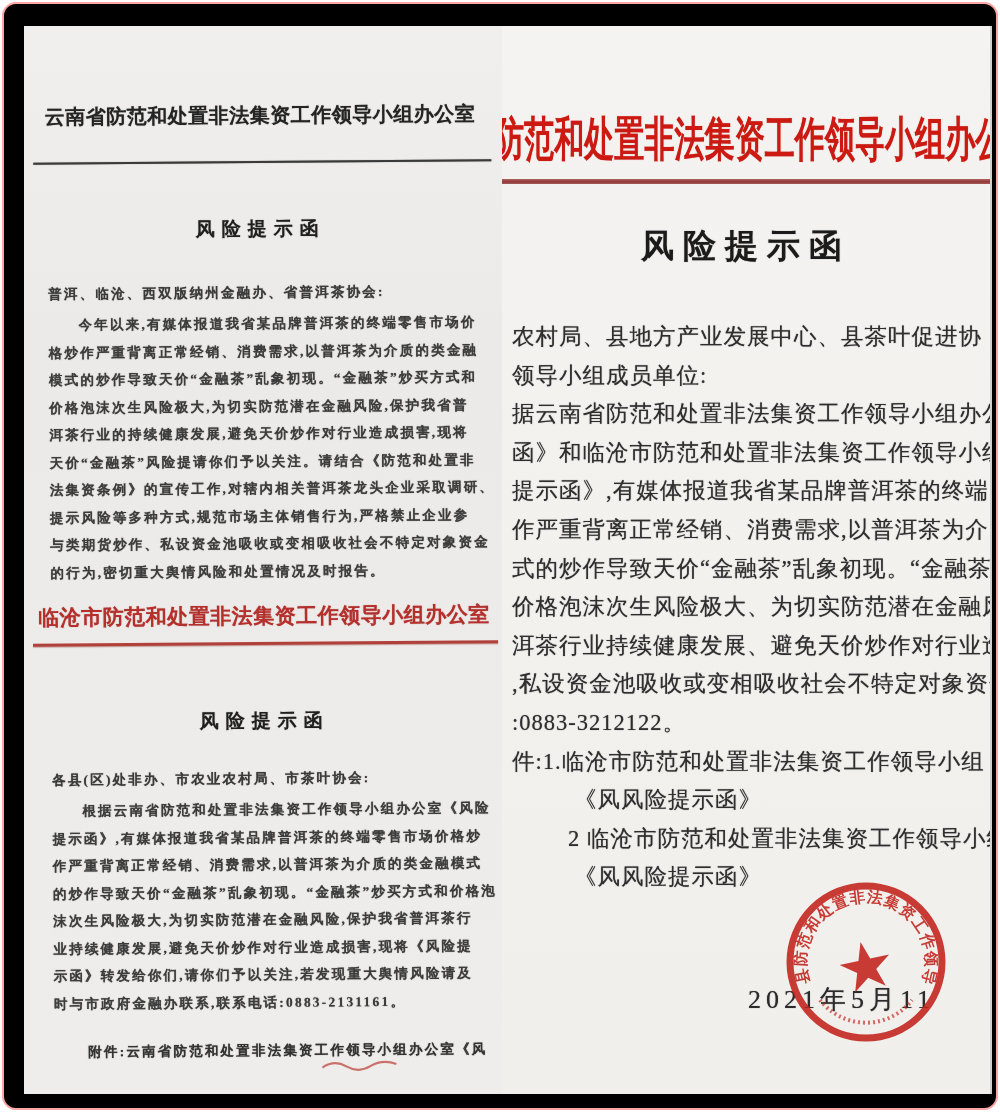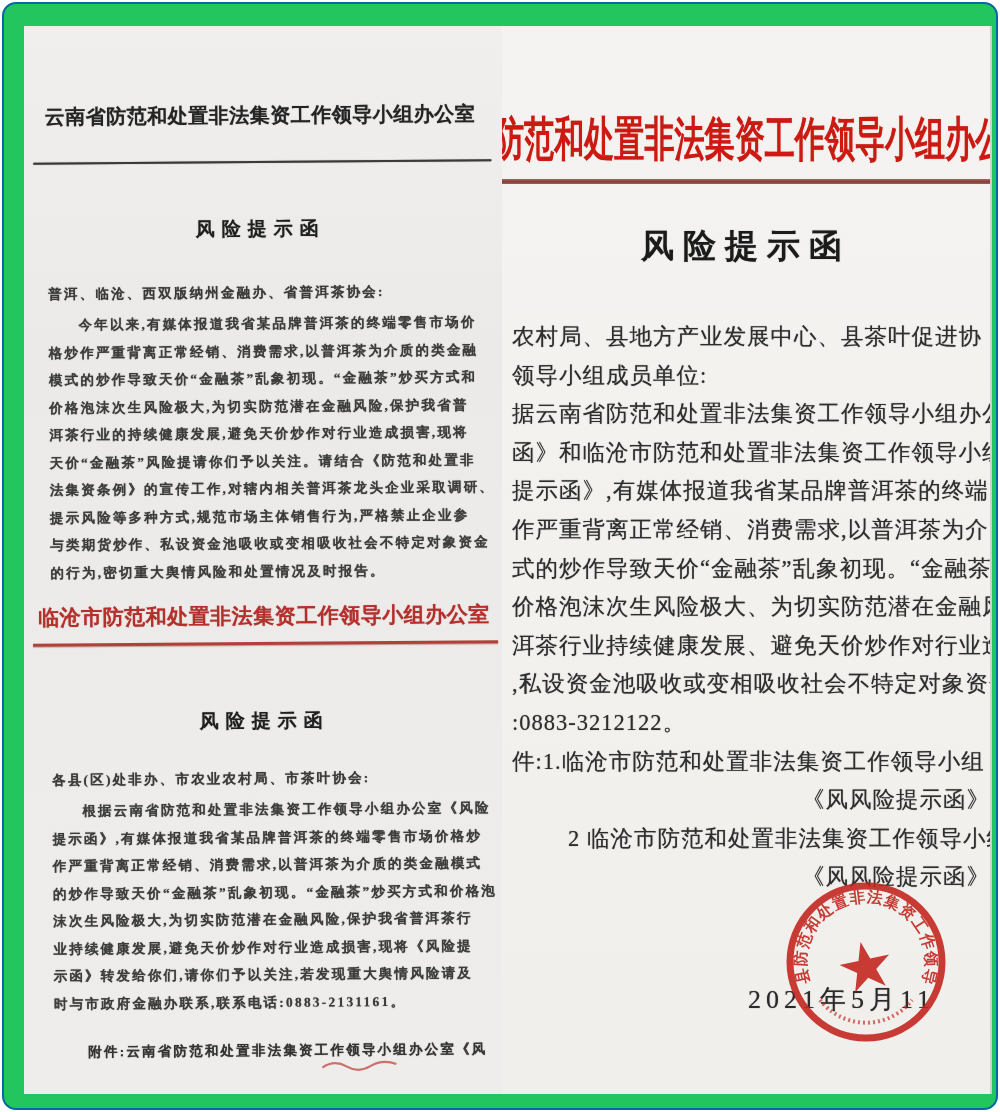--- a/index.html
+++ b/index.html
@@ -1,19 +1,19 @@
 <!DOCTYPE html>
 <html><head>
 <meta charset="utf-8">
 <style>
   html,body{margin:0;padding:0;background:#fff;}
   #stage{position:relative;width:1000px;height:1112px;background:#ffffff;overflow:hidden;
          font-family:"Liberation Serif", serif;}
-  #card{position:absolute;left:2px;top:2px;right:2px;bottom:2px;background:#22c55e;
-        border:2px solid #0369a1;border-radius:14px;}
+  #card{position:absolute;left:2px;top:2px;right:2px;bottom:2px;background:#000000;
+        border:2px solid #fca5a5;border-radius:14px;}
   .page{position:absolute;top:22px;height:1068px;overflow:hidden;}
   #left-page{left:20px;width:478px;background:linear-gradient(180deg,#f0efee 0%,#ebeae8 30%,#edecea 70%,#eeedeb 100%);}
   #right-page{left:498px;width:488px;background:linear-gradient(180deg,#f4f3f1 0%,#f2f1ee 55%,#f0efec 100%);
               border-right:2px solid #cfcfcf;}
   .rot{position:absolute;left:0;top:0;right:0;bottom:0;transform:rotate(-0.45deg);transform-origin:50% 45%;}
 
   
   .l-hd{position:absolute;top:76px;left:0;right:0;text-align:center;
         font-family:"Liberation Sans",sans-serif;font-weight:bold;font-size:20px;
         letter-spacing:0.5px;color:#242424;text-shadow:0 0 1px rgba(40,40,40,.55);}
@@ -44,21 +44,21 @@
         text-shadow:0 0 1px rgba(180,20,12,.6);}
   .r-hdline{position:absolute;top:153px;left:0;right:0;height:5px;
         background:linear-gradient(180deg,#b2625f,#8d3a38 55%,#a95a56);}
   .r-title{position:absolute;top:198px;left:0;right:0;text-align:center;
         font-family:"Liberation Sans",sans-serif;font-weight:bold;font-size:33px;
         letter-spacing:9px;color:#1b1b1b;text-shadow:0 0 1px rgba(25,25,25,.5);}
   .r-body{position:absolute;top:292px;left:10px;width:478px;font-size:22.5px;
         letter-spacing:1px;line-height:38.6px;color:#2e2e2e;font-weight:normal;
         text-shadow:0 0 1px rgba(55,55,55,.7);}
   .r-body div{white-space:nowrap;}
-  .r-body .ind68{padding-left:62px;text-align:right;}
+  .r-body .ind68{padding-left:62px;}
   .r-body .ind56{padding-left:56px;}
   .r-date{position:absolute;top:956px;left:246px;font-size:26px;letter-spacing:5px;
         color:#2a2a2a;font-weight:normal;white-space:nowrap;text-shadow:0 0 1px rgba(50,50,50,.7);}
   .r-seal{position:absolute;top:850px;left:278px;opacity:0.88;}
 </style>
 </head>
 <body>
 
 <div id="stage">
   <div id="card">

